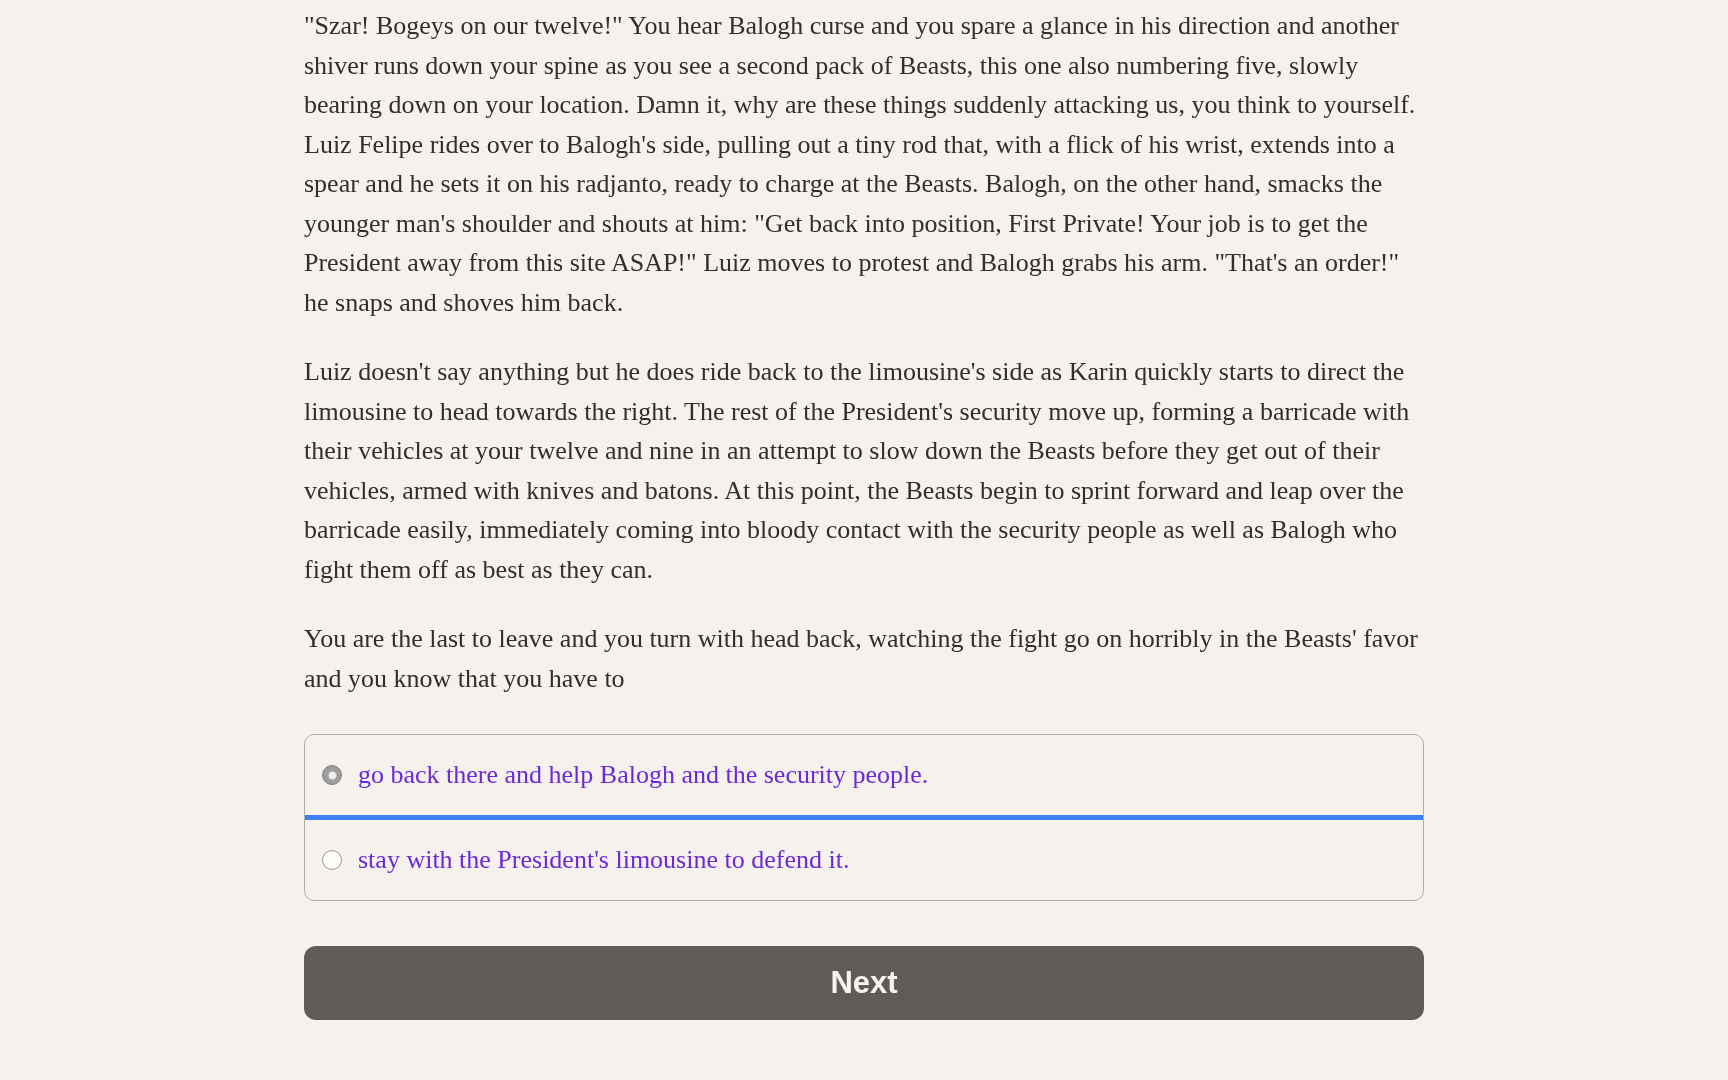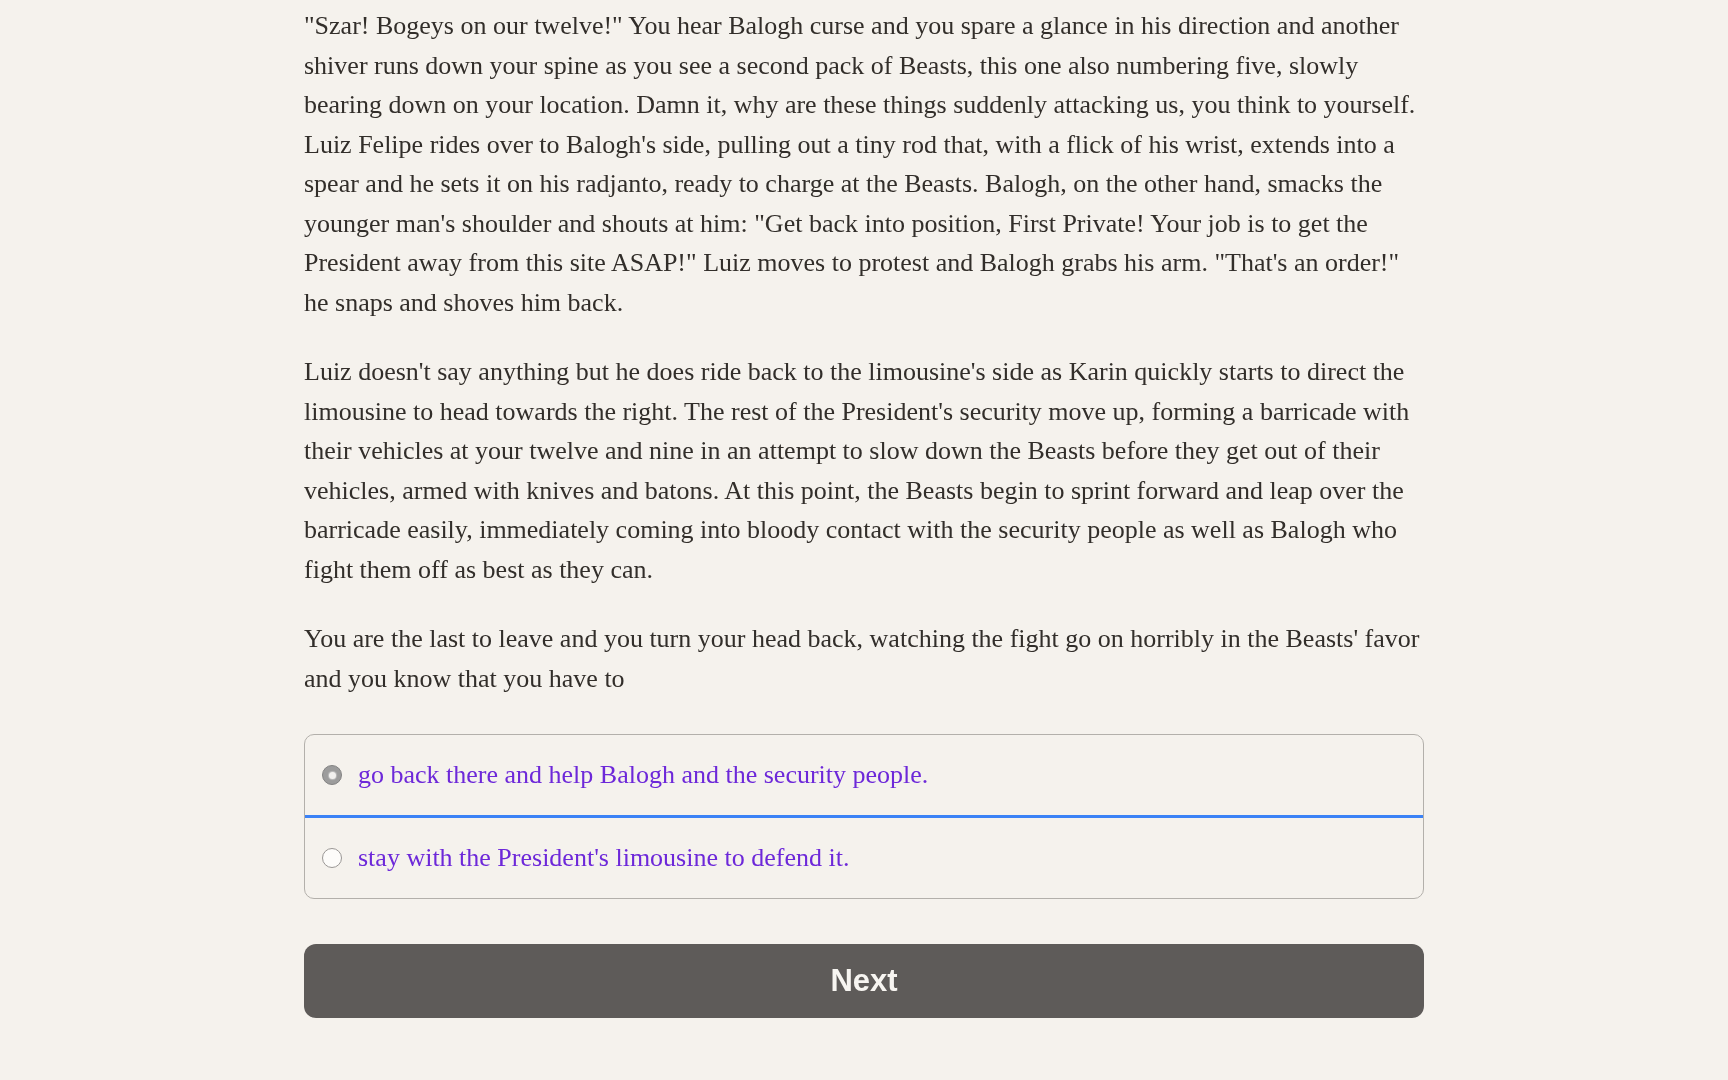--- a/index.html
+++ b/index.html
@@ -32,21 +32,21 @@
     background: transparent;
   }
   .choice-option {
     display: flex;
     align-items: center;
     height: 80px;
     padding: 0 20px 0 17px;
     cursor: pointer;
   }
   .choice-option + .choice-option {
-    border-top: 3px solid #3b82f6;
+    border-top: 5px solid #3b82f6;
   }
   .radio {
     flex: none;
     width: 20px;
     height: 20px;
     box-sizing: border-box;
     border-radius: 50%;
     margin-right: 16px;
     background: #fdfcfa;
     border: 1.5px solid #9a9795;
@@ -90,21 +90,21 @@
   }
 </style>
 </head>
 <body>
 
 <div class="page">
 
   <div class="story-text">
     <p>"Szar! Bogeys on our twelve!" You hear Balogh curse and you spare a glance in his direction and another shiver runs down your spine as you see a second pack of Beasts, this one also numbering five, slowly bearing down on your location. Damn it, why are these things suddenly attacking us, you think to yourself. Luiz Felipe rides over to Balogh's side, pulling out a tiny rod that, with a flick of his wrist, extends into a spear and he sets it on his radjanto, ready to charge at the Beasts. Balogh, on the other hand, smacks the younger man's shoulder and shouts at him: "Get back into position, First Private! Your job is to get the President away from this site ASAP!" Luiz moves to protest and Balogh grabs his arm. "That's an order!" he snaps and shoves him back.</p>
     <p>Luiz doesn't say anything but he does ride back to the limousine's side as Karin quickly starts to direct the limousine to head towards the right. The rest of the President's security move up, forming a barricade with their vehicles at your twelve and nine in an attempt to slow down the Beasts before they get out of their vehicles, armed with knives and batons. At this point, the Beasts begin to sprint forward and leap over the barricade easily, immediately coming into bloody contact with the security people as well as Balogh who fight them off as best as they can.</p>
-    <p>You are the last to leave and you turn your head back, watching the fight go on horribly in the Beasts' favor and you know that you have to</p>
+    <p>You are the last to leave and you turn with head back, watching the fight go on horribly in the Beasts' favor and you know that you have to</p>
   </div>
 
   <div class="choice-box">
     <div class="choice-option selected">
       <span class="radio"></span>
       <span class="choice-label">go back there and help Balogh and the security people.</span>
     </div>
     <div class="choice-option">
       <span class="radio"></span>
       <span class="choice-label">stay with the President's limousine to defend it.</span>

